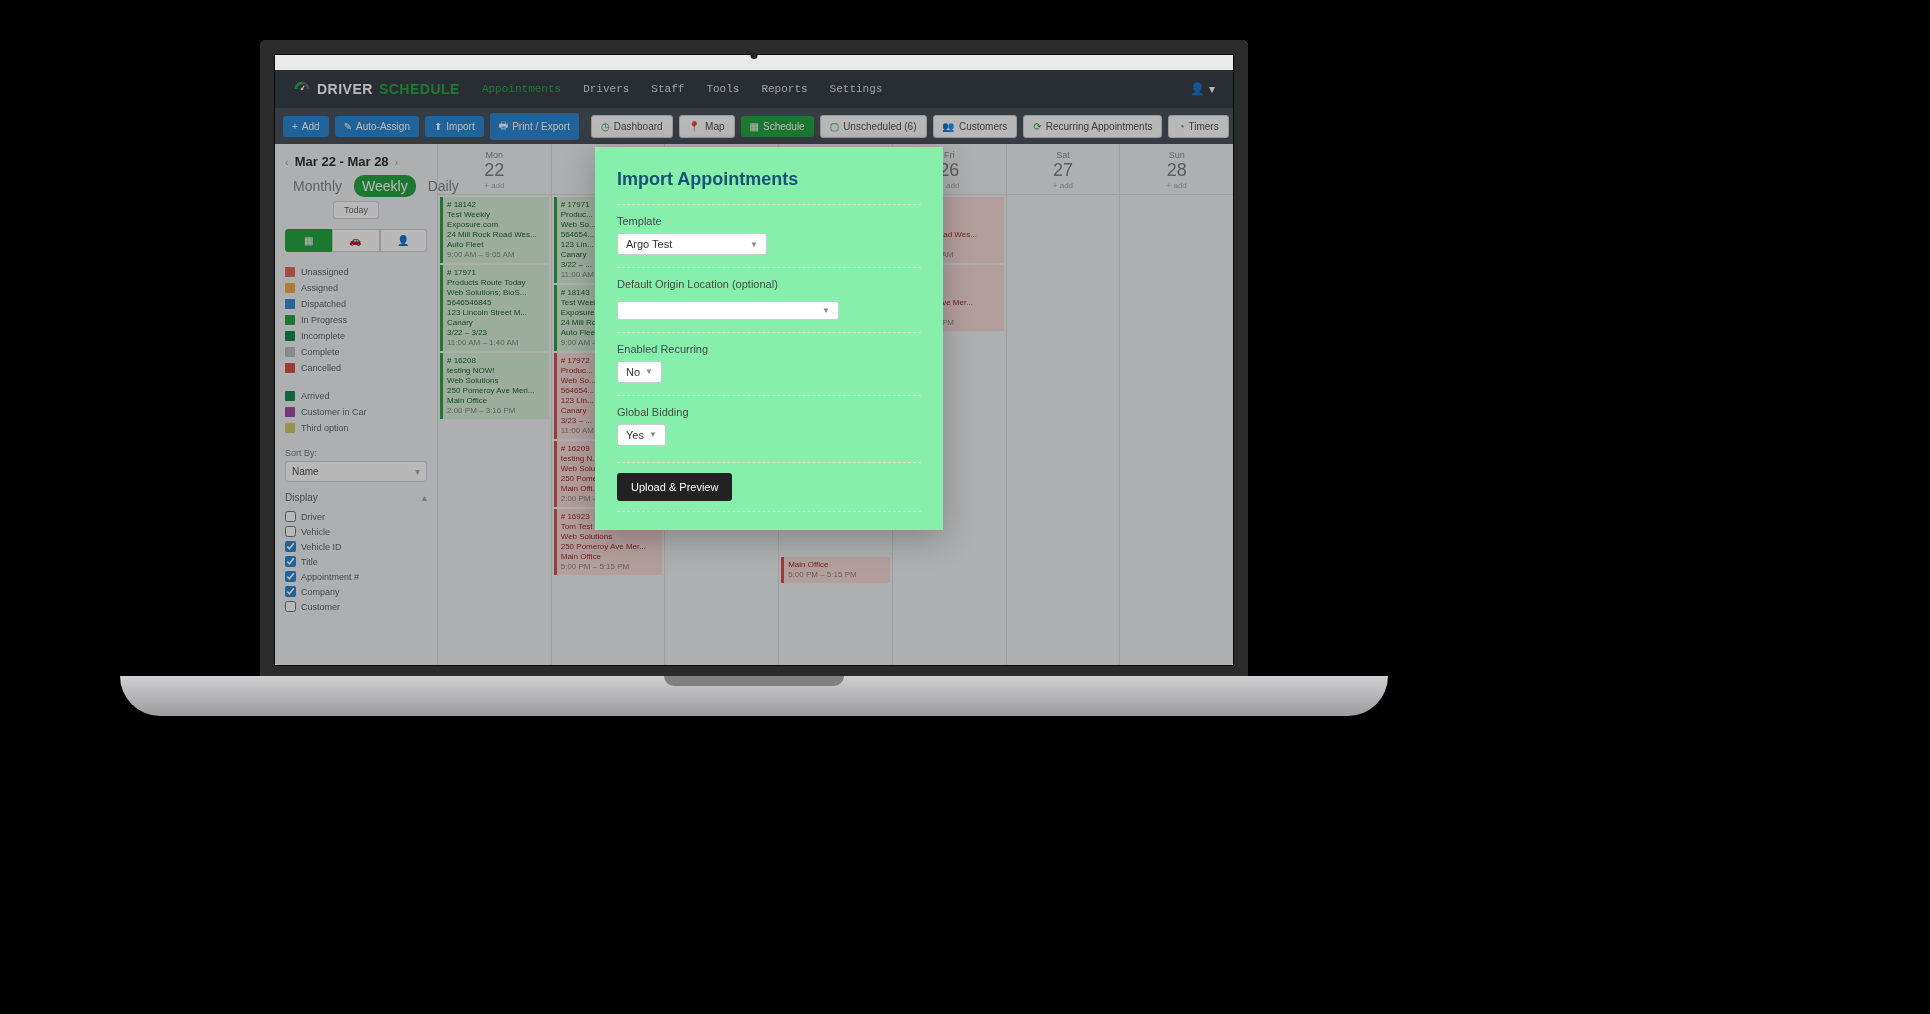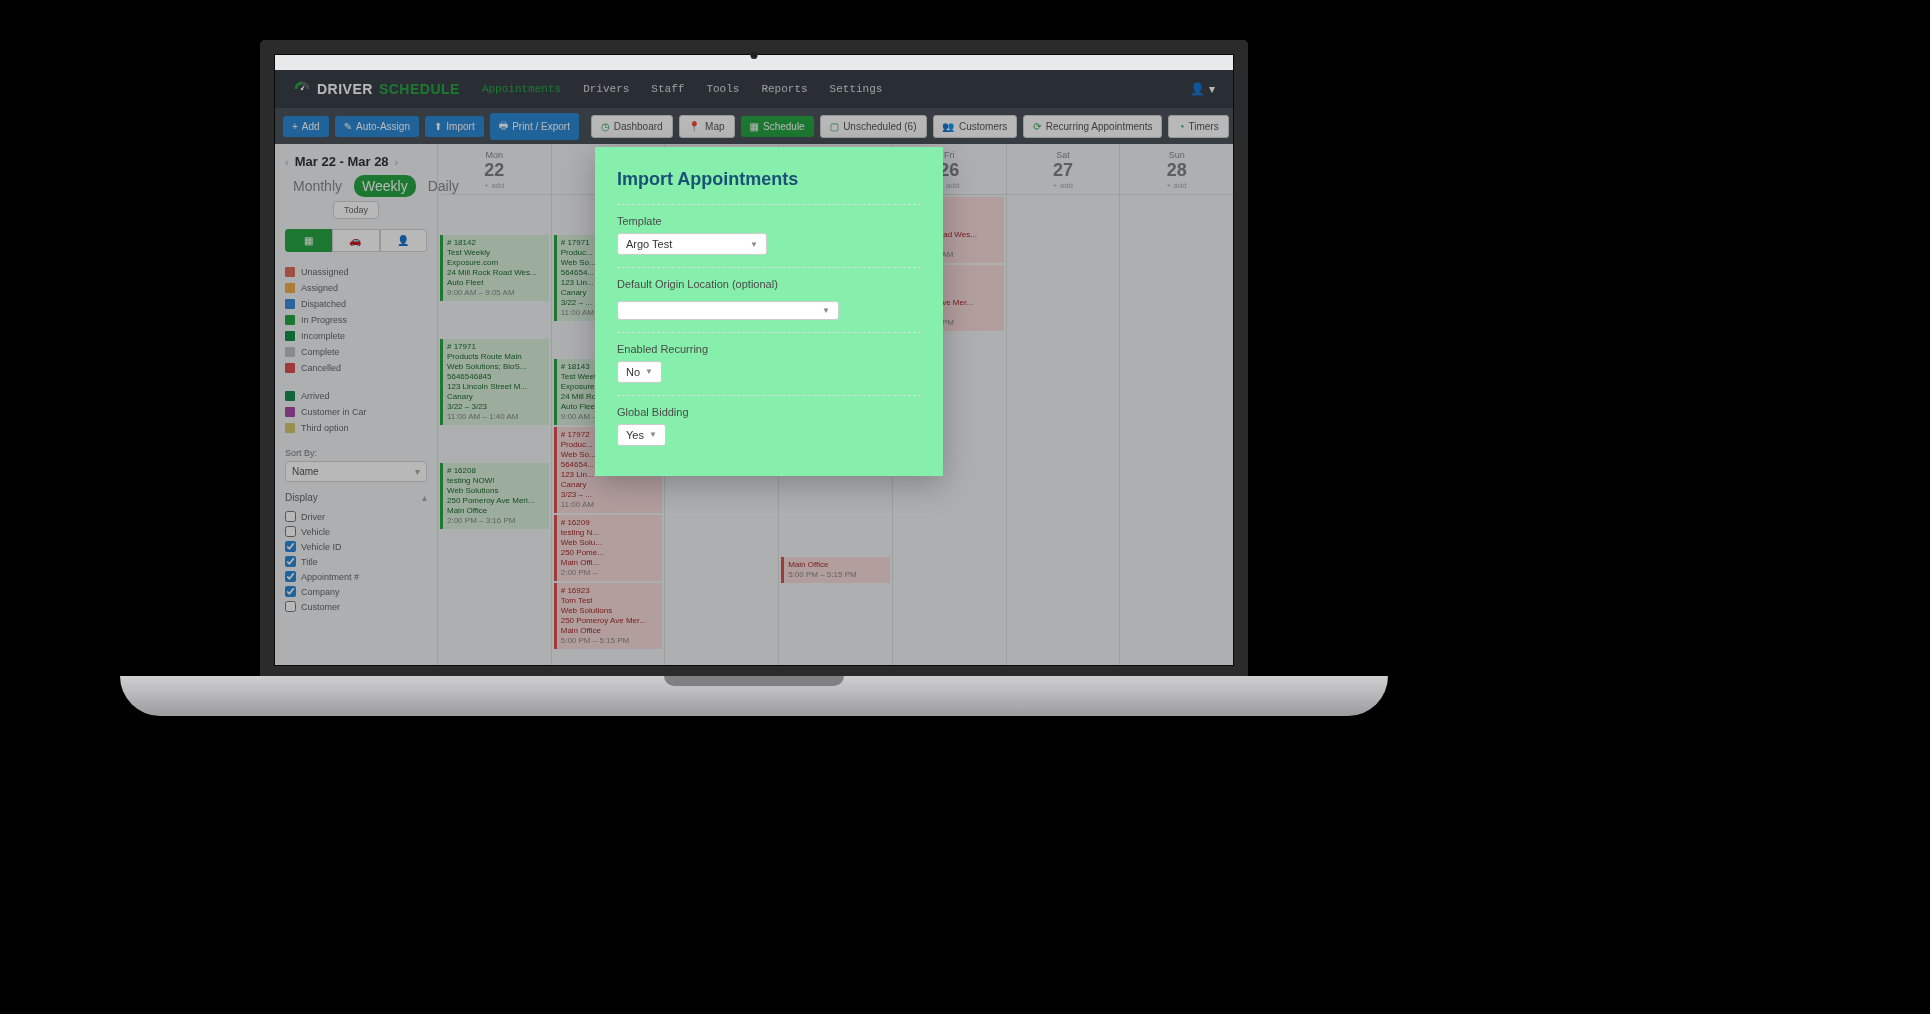--- a/index.html
+++ b/index.html
@@ -56,25 +56,25 @@
   .sort-select { width: 100%; padding: 4px 6px; font-size: 10px; border: 1px solid #d3d3d3; border-radius: 3px; background: #fff; color: #555; margin-bottom: 10px; }
   .display-head { font-size: 10px; color: #666; margin-bottom: 6px; cursor: pointer; }
   .display-opts label { display: flex; align-items: center; gap: 5px; font-size: 9px; color: #666; padding: 2px 0; }
   .display-opts input { accent-color: #2d88d6; width: 11px; height: 11px; }
 
   
   .calgrid { flex: 1; display: flex; position: relative; }
   .daycol { flex: 1; border-left: 1px solid #dcdde0; display: flex; flex-direction: column; justify-content: center; }
   .dayhead { text-align: center; padding: 6px 0 4px; border-bottom: 1px solid #dcdde0; }
   .dayname { font-size: 9px; color: #888; }
-  .daynum { font-size: 18px; color: #808182; font-weight: 700; }
+  .daynum { font-size: 18px; color: #808182; font-weight: 400; }
   .addslot { font-size: 8px; color: #aaa; cursor: pointer; }
   .events { flex: 1; padding: 2px; overflow: hidden; }
   .ev { font-size: 8px; line-height: 1.25; padding: 3px 4px; margin-bottom: 2px; border-left: 3px solid; overflow: hidden; }
-  .ev-green { background: #d9f0dc; border-color: #28a745; color: #1d6b2e; margin-top: 38px; }
+  .ev-green { background: #d9f0dc; border-color: #28a745; color: #1d6b2e; }
   .ev-red { background: #f9dcdc; border-color: #d9534f; color: #a12d2a; }
   .ev .l { display: block; white-space: nowrap; overflow: hidden; text-overflow: ellipsis; }
   .ev .muted { color: #888; }
 
   
   .modal { position: absolute; left: 320px; top: 77px; width: 348px; background: #86efac; border-radius: 0; box-shadow: 0 8px 30px rgba(0,0,0,0.25); z-index: 100; padding: 22px 22px 18px; }
   .modal h2 { font-size: 18px; color: #1a5276; font-weight: 600; margin-bottom: 14px; }
   .modal .field { border-top: 1px dashed #dcdcdc; padding: 10px 0 12px; }
   .modal .field:first-of-type { border-top: 1px dashed #dcdcdc; }
   .modal .flabel { font-size: 11px; color: #4a4a4a; margin-bottom: 6px; }
@@ -277,21 +277,21 @@
               <div class="ev ev-green">
                 <span class="l"># 18142</span>
                 <span class="l">Test Weekly</span>
                 <span class="l">Exposure.com</span>
                 <span class="l">24 Mill Rock Road Wes...</span>
                 <span class="l">Auto Fleet</span>
                 <span class="l muted">9:00 AM – 9:05 AM</span>
               </div>
               <div class="ev ev-green">
                 <span class="l"># 17971</span>
-                <span class="l">Products Route Main</span>
+                <span class="l">Products Route Today</span>
                 <span class="l">Web Solutions; BioS...</span>
                 <span class="l">5646546845</span>
                 <span class="l">123 Lincoln Street M...</span>
                 <span class="l">Canary</span>
                 <span class="l">3/22 – 3/23</span>
                 <span class="l muted">11:00 AM – 1:40 AM</span>
               </div>
               <div class="ev ev-green">
                 <span class="l"># 16208</span>
                 <span class="l">testing NOW!</span>
@@ -448,19 +448,22 @@
             <span class="car">▼</span>
           </div>
       </div>
       <div class="field">
         <div class="flabel">Global Bidding</div>
         <div class="msel">
             <span>Yes</span>
             <span class="car">▼</span>
           </div>
       </div>
+      <div class="actions">
+        <button class="upload-btn">Upload &amp; Preview</button>
+      </div>
     </div>
 
   </div>
 </div>
 <div class="laptop-base">
   <div class="laptop-notch"></div>
 </div>
 
 </body></html>

